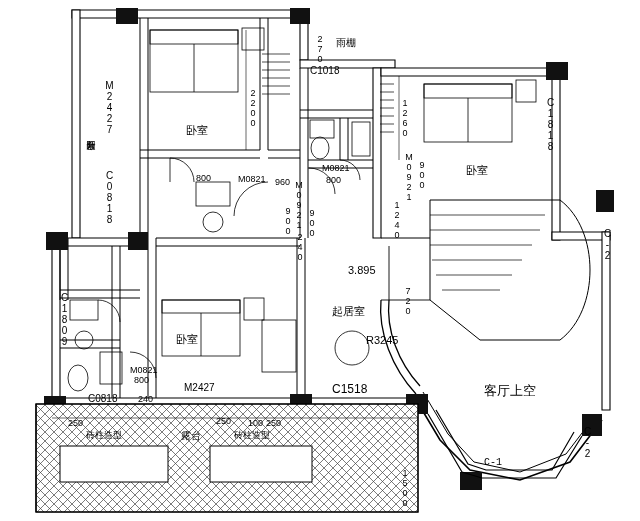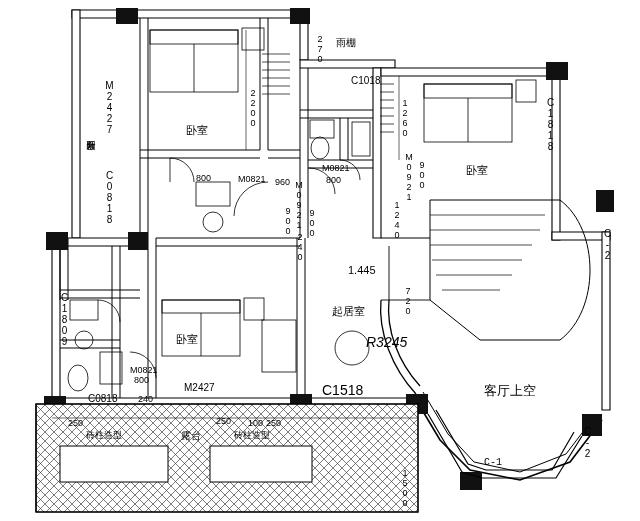--- a/index.html
+++ b/index.html
@@ -153,32 +153,32 @@
 <div class="lbl" style="left:176px;top:334px;font-size:11px;">卧室</div>
 <div class="lbl" style="left:332px;top:306px;font-size:11px;text-align:right;">起居室</div>
 <div class="lbl" style="left:484px;top:356px;font-size:13px;margin-top:28px;">客厅上空</div>
 <div class="lbl v" style="left:86px;top:134px;font-size:9px;">开敞阳台</div>
 <div class="lbl" style="left:181px;top:431px;font-size:10px;text-align:center;">露台</div>
 <div class="lbl" style="left:336px;top:38px;font-size:10px;text-align:right;">雨棚</div>
 <div class="lbl" style="left:86px;top:431px;font-size:9px;">砖柱造型</div>
 <div class="lbl" style="left:234px;top:431px;font-size:9px;">砖柱造型</div>
 
 <div class="lbl v" style="left:104px;top:80px;font-size:10px;">M2427</div>
-<div class="lbl" style="left:310px;top:76px;font-size:10px;margin-left:41px;">C1018</div>
+<div class="lbl" style="left:310px;top:66px;font-size:10px;">C1018</div>
 <div class="lbl v" style="left:545px;top:97px;font-size:10px;">C1818</div>
 <div class="lbl v" style="left:104px;top:170px;font-size:10px;">C0818</div>
 <div class="lbl v" style="left:59px;top:292px;font-size:10px;">C1809</div>
 <div class="lbl" style="left:88px;top:394px;font-size:10px;">C0818</div>
 <div class="lbl" style="left:238px;top:175px;font-size:9px;">M0821</div>
 <div class="lbl" style="left:130px;top:366px;font-size:9px;">M0821</div>
 <div class="lbl" style="left:184px;top:383px;font-size:10px;">M2427</div>
 <div class="lbl" style="left:322px;top:164px;font-size:9px;">M0821</div>
 <div class="lbl v" style="left:404px;top:152px;font-size:9px;">M0921</div>
 <div class="lbl v" style="left:294px;top:180px;font-size:9px;">M0921</div>
-<div class="lbl" style="left:322px;top:383px;font-size:14px;">C1518</div>
+<div class="lbl" style="left:332px;top:383px;font-size:12px;">C1518</div>
 <div class="lbl" style="left:484px;top:458px;font-size:10px;font-family:Liberation Mono, monospace;">C-1</div>
 <div class="lbl v" style="left:602px;top:228px;font-size:10px;">C-2</div>
 <div class="lbl v" style="left:582px;top:426px;font-size:10px;">C-2</div>
 
 <div class="lbl v" style="left:248px;top:88px;font-size:9px;">2200</div>
 <div class="lbl v" style="left:315px;top:34px;font-size:9px;">270</div>
 <div class="lbl v" style="left:400px;top:98px;font-size:9px;">1260</div>
 <div class="lbl v" style="left:417px;top:160px;font-size:9px;">900</div>
 <div class="lbl" style="left:326px;top:176px;font-size:9px;">800</div>
 <div class="lbl" style="left:275px;top:178px;font-size:9px;">960</div>
@@ -186,18 +186,18 @@
 <div class="lbl v" style="left:283px;top:206px;font-size:9px;">900</div>
 <div class="lbl v" style="left:307px;top:208px;font-size:9px;">900</div>
 <div class="lbl v" style="left:295px;top:232px;font-size:9px;">240</div>
 <div class="lbl v" style="left:392px;top:200px;font-size:9px;">1240</div>
 <div class="lbl" style="left:134px;top:376px;font-size:9px;">800</div>
 <div class="lbl" style="left:138px;top:395px;font-size:9px;">240</div>
 <div class="lbl" style="left:68px;top:419px;font-size:9px;">250</div>
 <div class="lbl" style="left:216px;top:417px;font-size:9px;">250</div>
 <div class="lbl" style="left:248px;top:419px;font-size:9px;">100</div>
 <div class="lbl" style="left:266px;top:419px;font-size:9px;">250</div>
-<div class="lbl" style="left:348px;top:265px;font-size:11px;">1.445</div>
+<div class="lbl" style="left:348px;top:265px;font-size:11px;">3.895</div>
 <div class="lbl v" style="left:403px;top:286px;font-size:9px;">720</div>
-<div class="lbl" style="left:366px;top:335px;font-size:14px;font-style:italic;">R3245</div>
+<div class="lbl" style="left:366px;top:335px;font-size:11px;">R3245</div>
 <div class="lbl v" style="left:400px;top:468px;font-size:9px;">1500</div>
 
 </div>
 
 </body></html>

